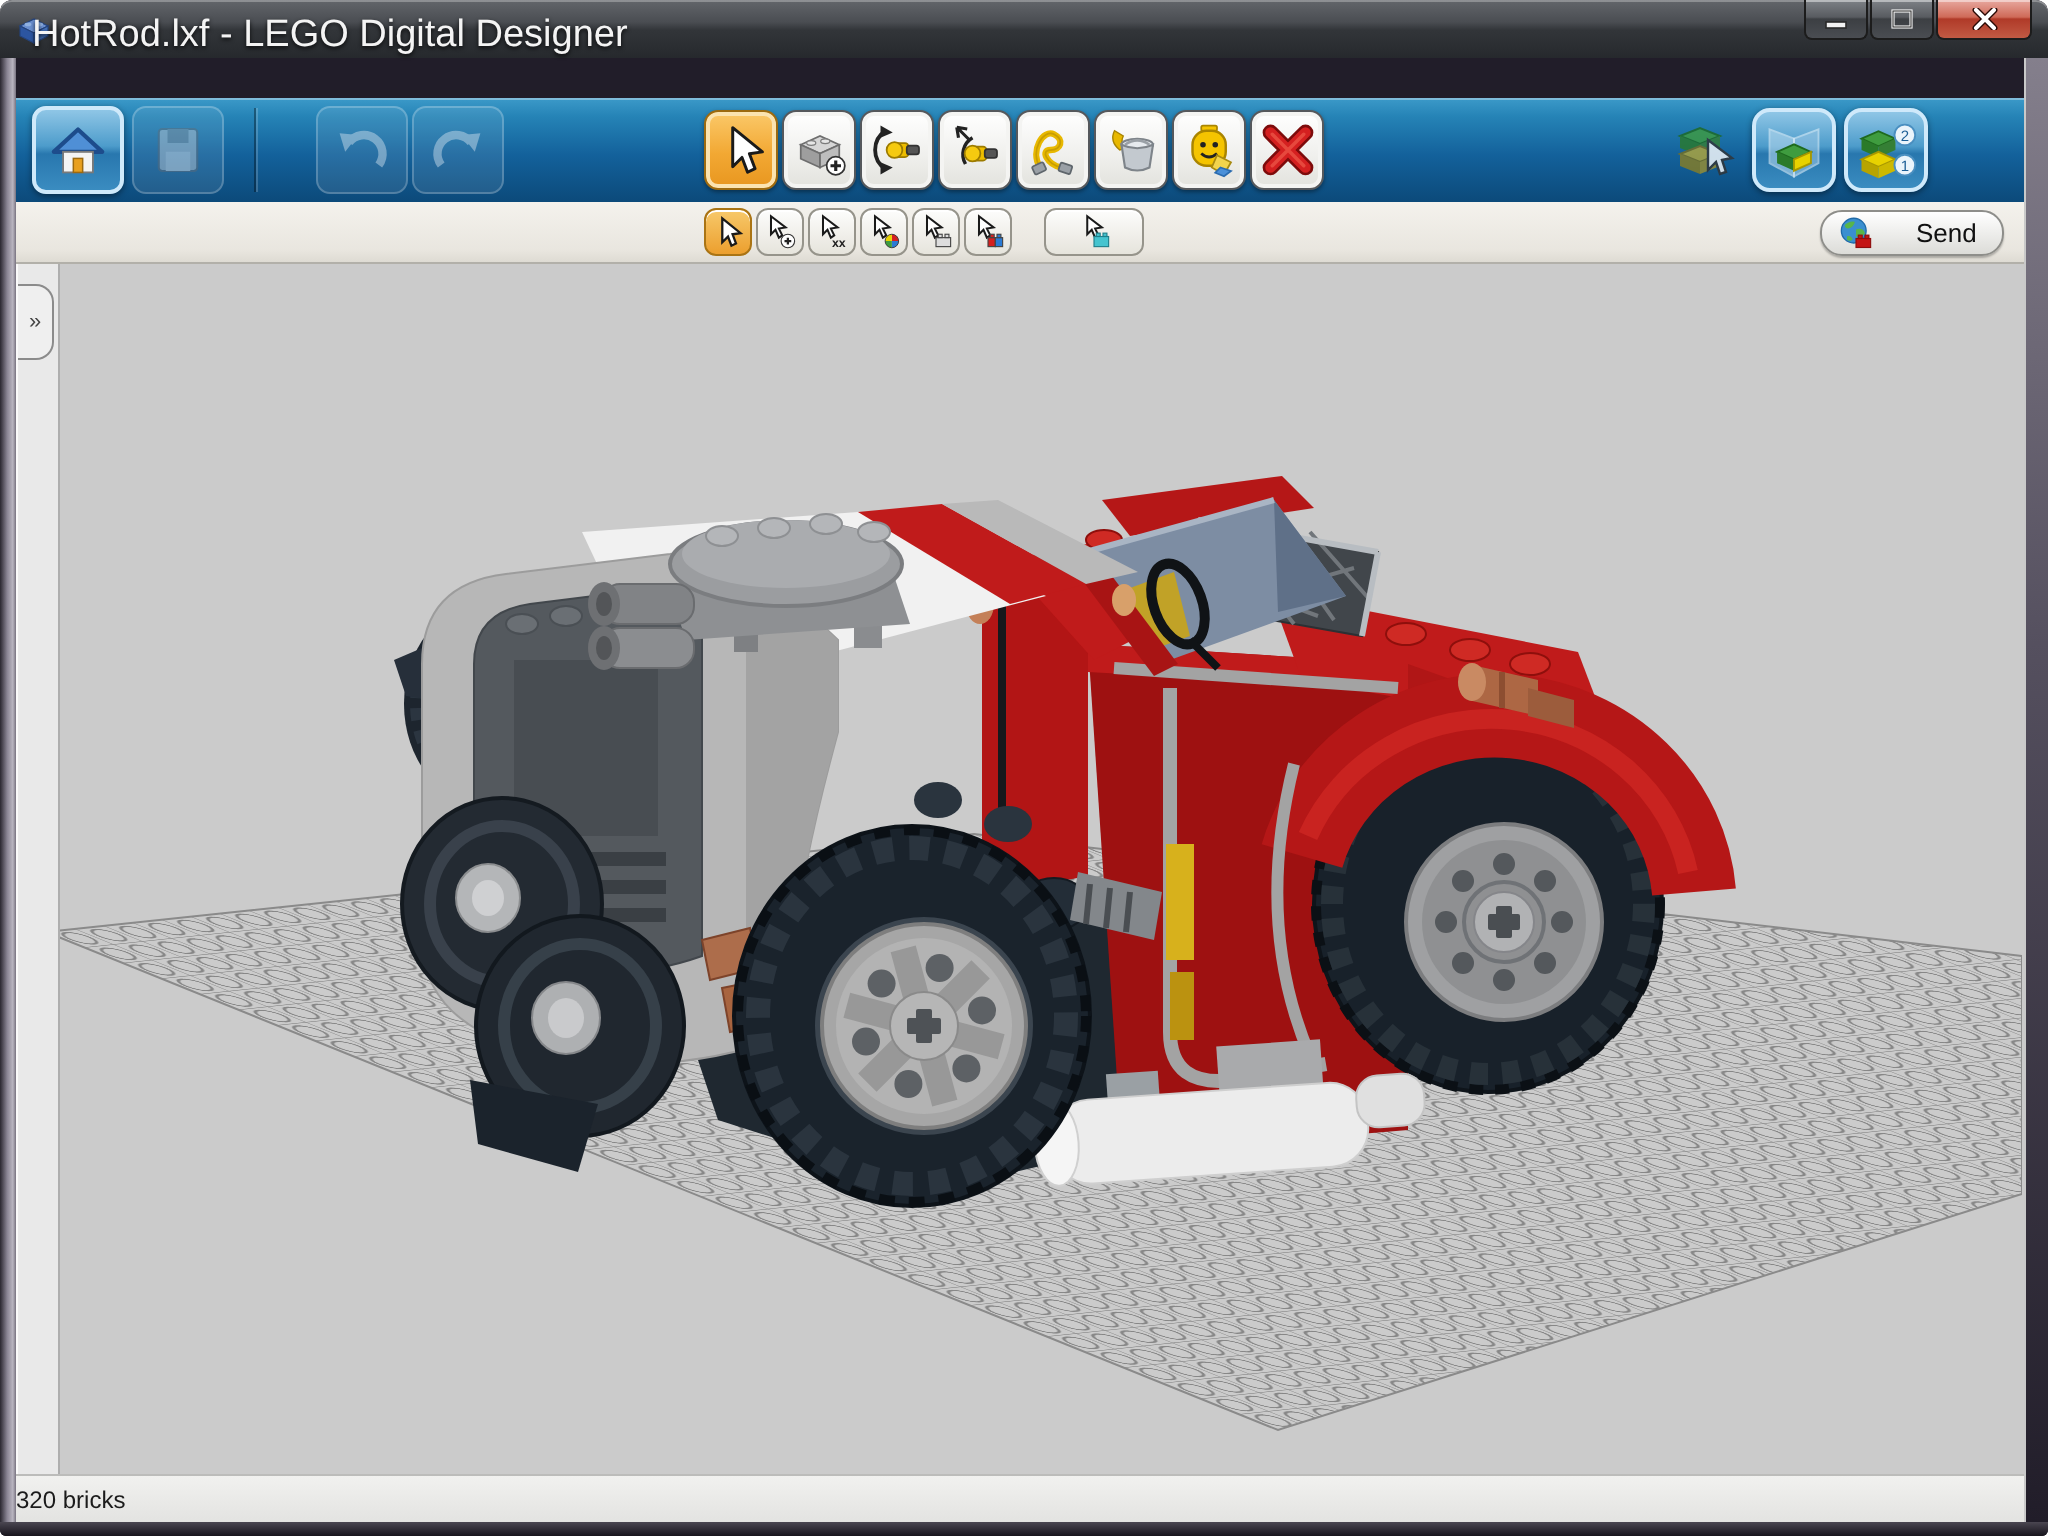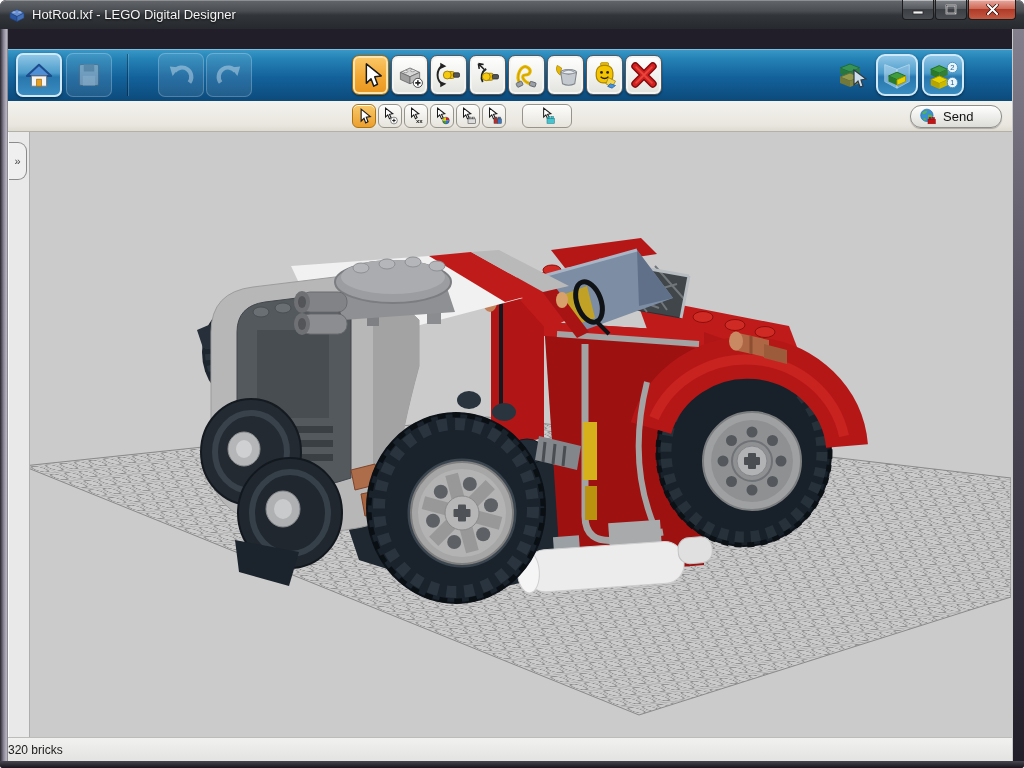--- a/index.html
+++ b/index.html
@@ -4,21 +4,21 @@
 <style>
   html,body{margin:0;padding:0;width:1024px;height:768px;overflow:hidden;background:#fff;
     font-family:"Liberation Sans",sans-serif;-webkit-font-smoothing:antialiased;}
   #app{position:relative;width:1024px;height:768px;background:#211d29;border-radius:6px 6px 3px 3px;overflow:hidden;}
 
   
   .titlebar{position:absolute;left:0;top:0;width:1024px;height:29px;
     background:linear-gradient(180deg,#63666b 0%,#4a4d52 38%,#323539 52%,#26292d 100%);
     box-shadow:inset 0 1px 0 rgba(255,255,255,.28);border-radius:6px 6px 0 0;}
   .title-icon{position:absolute;left:9px;top:7px;width:16px;height:15px;}
-  .title-text{position:absolute;left:32px;top:7px;font-size:13px;color:#f4f4f4;text-shadow:0 1px 2px rgba(0,0,0,.8);}
+  .title-text{position:absolute;left:16px;top:7px;font-size:19px;color:#f4f4f4;text-shadow:0 1px 2px rgba(0,0,0,.8);}
   .winbtns{position:absolute;top:0;right:8px;display:flex;gap:1px;}
   .winbtn{width:30px;height:19px;border:1px solid #1c1c1c;border-top:none;border-radius:0 0 4px 4px;
     background:linear-gradient(180deg,#7e8287 0%,#585b60 45%,#3c3f43 50%,#4a4d52 100%);
     box-shadow:inset 0 1px 0 rgba(255,255,255,.45);display:flex;align-items:center;justify-content:center;}
   .winbtn.close{width:46px;background:linear-gradient(180deg,#e8a9a0 0%,#cf6a58 45%,#b03a28 50%,#c25a44 100%);}
   .frame-left{position:absolute;left:0;top:29px;width:8px;height:732px;
     background:linear-gradient(90deg,#2a2730 0%,#8a8594 45%,#b9b5c0 80%,#77727f 100%);}
   .frame-right{position:absolute;left:1012px;top:29px;width:12px;height:732px;
     background:linear-gradient(180deg,#847f8c 0%,#55505f 40%,#211d29 100%);
     border-left:1px solid #c9c9c9;box-sizing:border-box;}
@@ -48,21 +48,21 @@
 
   
   .subbar{top:101px;height:31px;background:linear-gradient(180deg,#f4f2ed 0%,#e9e6df 80%,#dedbd3 100%);
     border-bottom:1px solid #b2b0a9;box-sizing:border-box;}
   .sb{position:absolute;top:3px;width:24px;height:24px;border-radius:6px;box-sizing:border-box;
     display:flex;align-items:center;justify-content:center;
     background:linear-gradient(180deg,#fdfdfc,#e6e4dc);border:1px solid #96948b;box-shadow:inset 0 1px 0 #fff;}
   .sb.active{background:linear-gradient(180deg,#f7c96b,#ec9f2e);border:1px solid #aa7414;}
   .sendbtn{position:absolute;top:4px;right:10px;width:92px;height:23px;border-radius:11px;
     background:linear-gradient(180deg,#ffffff,#dcdcd8);border:1px solid #8e8e8a;
-    display:flex;align-items:center;gap:6px;padding-left:8px;box-sizing:border-box;
+    display:flex;align-items:center;gap:21px;padding-left:8px;box-sizing:border-box;
     font-size:13px;color:#111;box-shadow:0 1px 1px rgba(0,0,0,.25);}
 
   
   .workspace{top:132px;height:605px;display:flex;}
   .leftpanel{width:22px;height:100%;background:#e9e9e9;border-right:1px solid #aeaeae;box-sizing:border-box;position:relative;
     box-shadow:inset 1px 0 0 #fafafa;}
   .expander{position:absolute;left:1px;top:10px;width:17px;height:36px;background:#efefef;border:1px solid #8b8b8b;
     border-left:none;border-radius:0 9px 9px 0;display:flex;align-items:center;justify-content:center;
     font-size:11px;color:#444;}
   .viewport{flex:1;height:100%;position:relative;background:#cbcbcb;}

